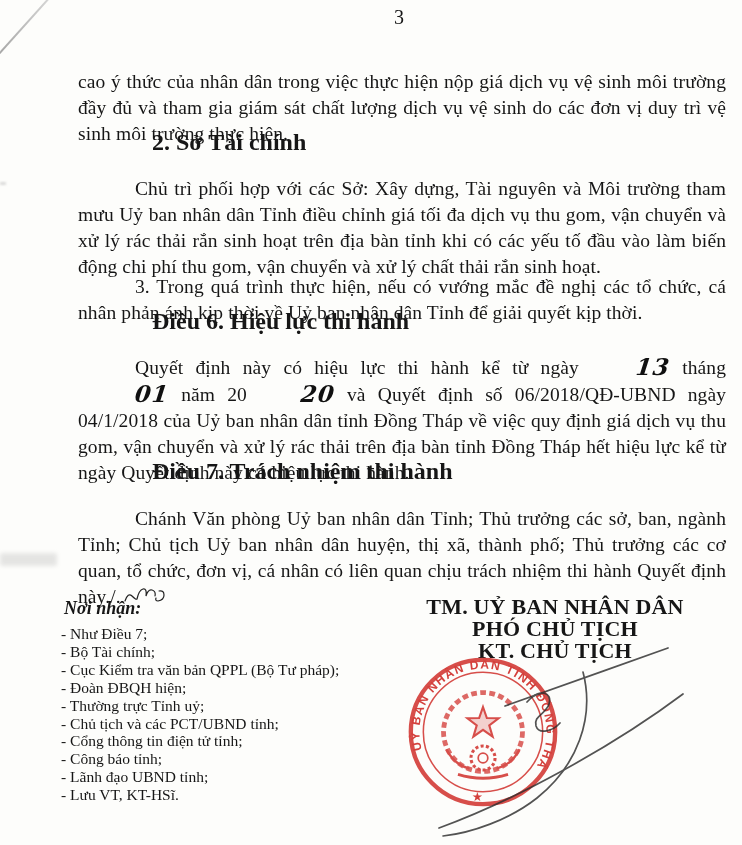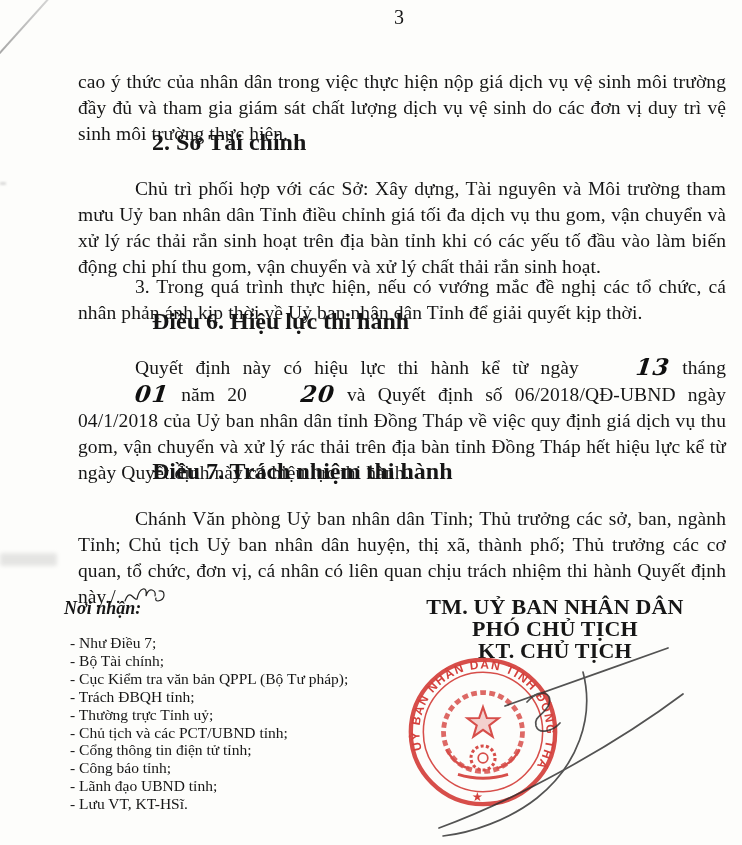--- a/index.html
+++ b/index.html
@@ -33,21 +33,21 @@
   #p7{top:486px}
   
   .hw{font-family:"DejaVu Serif",serif;font-style:italic;font-weight:700;
     font-size:23px;line-height:1;display:inline-block;transform:skewX(-7deg);
     letter-spacing:1px;position:relative;top:1px;color:#101010;}
   .hw-year{margin-left:-3px;}
   .scribble{vertical-align:-3px;margin-left:2px;}
   
   .recipients-heading{position:absolute;left:64px;top:598px;font-size:18px;
     font-weight:bold;font-style:italic;}
-  .recipients{position:absolute;left:57px;top:621px;margin:13px;padding:0;
+  .recipients{position:absolute;left:57px;top:621px;margin:4px;padding:0;
     list-style:none;font-size:15.5px;line-height:17.9px;}
   .sig-head{position:absolute;left:405px;top:596px;width:300px;text-align:center;
     font-weight:bold;font-size:22px;line-height:21.8px;letter-spacing:.2px;}
   .signer-name{position:absolute;left:405px;top:804px;width:300px;text-align:center;
     font-weight:bold;font-size:21px;}
   .seal-svg{position:absolute;left:406px;top:655px;width:154px;height:154px;}
   .signature-svg{position:absolute;left:415px;top:630px;width:280px;height:212px;pointer-events:none;}
 </style>
 </head>
 <body>
@@ -86,21 +86,21 @@
     <span>Chánh Văn phòng Uỷ ban nhân dân Tỉnh; Thủ trưởng các sở, ban, ngành Tỉnh; Chủ tịch Uỷ ban nhân dân huyện, thị xã, thành phố; Thủ trưởng các cơ quan, tổ chức, đơn vị, cá nhân có liên quan chịu trách nhiệm thi hành Quyết định này./.</span><svg class="scribble" width="46" height="18" viewBox="0 0 46 18">
       <path d="M2 13 q3 -9 7 -5 t5 3 q2 -9 6 -10 t3 7 q2 -7 6 -6 q4 1 3 6 m4 -5 q5 -1 5 4 q0 5 -6 6 q-3 0 -2 -3" fill="none" stroke="#222" stroke-width="1.2" stroke-linecap="round"></path>
     </svg>
   </p>
 
   <div class="recipients-heading">Nơi nhận:</div>
   <ul class="recipients">
     <li>- Như Điều 7;</li>
     <li>- Bộ Tài chính;</li>
     <li>- Cục Kiểm tra văn bản QPPL (Bộ Tư pháp);</li>
-    <li>- Trách ĐBQH tỉnh;</li>
+    <li>- Đoàn ĐBQH hiện;</li>
     <li>- Thường trực Tỉnh uỷ;</li>
     <li>- Chủ tịch và các PCT/UBND tỉnh;</li>
     <li>- Cổng thông tin điện tử tỉnh;</li>
     <li>- Công báo tỉnh;</li>
     <li>- Lãnh đạo UBND tỉnh;</li>
     <li>- Lưu VT, KT-HSĩ.</li>
   </ul>
 
   <div class="sig-head">
     <div>TM. UỶ BAN NHÂN DÂN</div>

